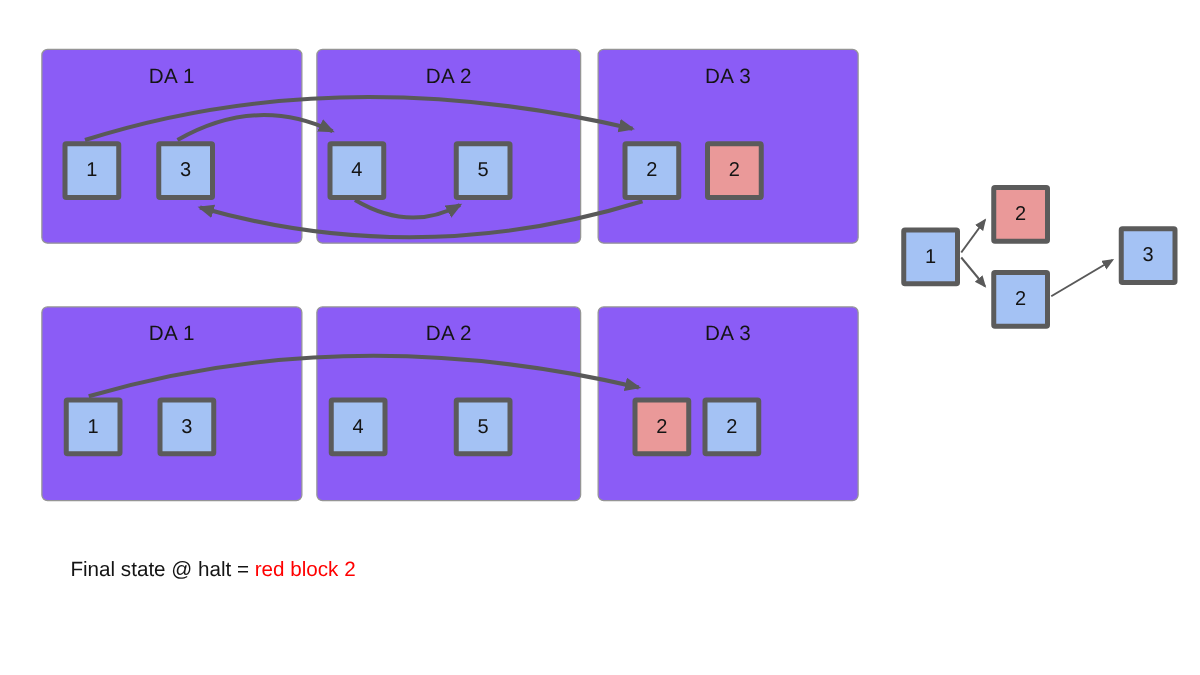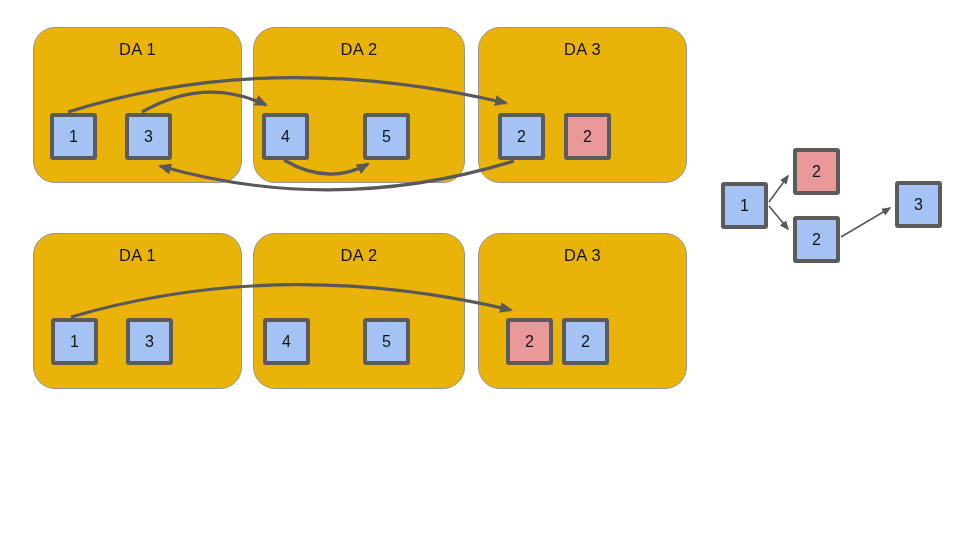--- a/index.html
+++ b/index.html
@@ -8,25 +8,26 @@
     background:#ffffff;
     font-family:"Liberation Sans", sans-serif;
     color:#111111;
     position:relative;
     overflow:hidden;
   }
   .canvas { position:absolute; inset:0; width:960px; height:540px; }
 
   .panel {
     position:absolute;
-    background:#eab308;
+    background:#8b5cf6;
     border:1.5px solid #959595;
-    border-radius:22px;
+    border-radius:5px;
     box-sizing:border-box;
     z-index:1;
+    margin-top:12px;
   }
   .panel-label {
     position:absolute;
     top:12px; left:0; width:100%;
     text-align:center;
     font-size:16.5px;
     color:#141414;
     letter-spacing:0.3px;
   }
 
@@ -115,19 +116,22 @@
   <div class="block" style="left:498px; top:113px" data-color="blue">2</div>
   <div class="block" style="left:564px; top:113px" data-color="red">2</div>
 
   <div class="block" style="left:51px; top:318px" data-color="blue">1</div>
   <div class="block" style="left:126px; top:318px" data-color="blue">3</div>
   <div class="block" style="left:263px; top:318px" data-color="blue">4</div>
   <div class="block" style="left:363px; top:318px" data-color="blue">5</div>
   <div class="block" style="left:506px; top:318px" data-color="red">2</div>
   <div class="block" style="left:562px; top:318px" data-color="blue">2</div>
 
+  <div class="caption" style="left:38px; top:428px">
+    <span>Final state @ halt = </span><span class="hl" data-color="red">red block 2</span>
+  </div>
 
   <div class="block" style="left:721px; top:182px" data-color="blue">1</div>
   <div class="block" style="left:793px; top:148px" data-color="red">2</div>
   <div class="block" style="left:793px; top:216px" data-color="blue">2</div>
   <div class="block" style="left:895px; top:181px" data-color="blue">3</div>
 
 </div>
 
 </body></html>

